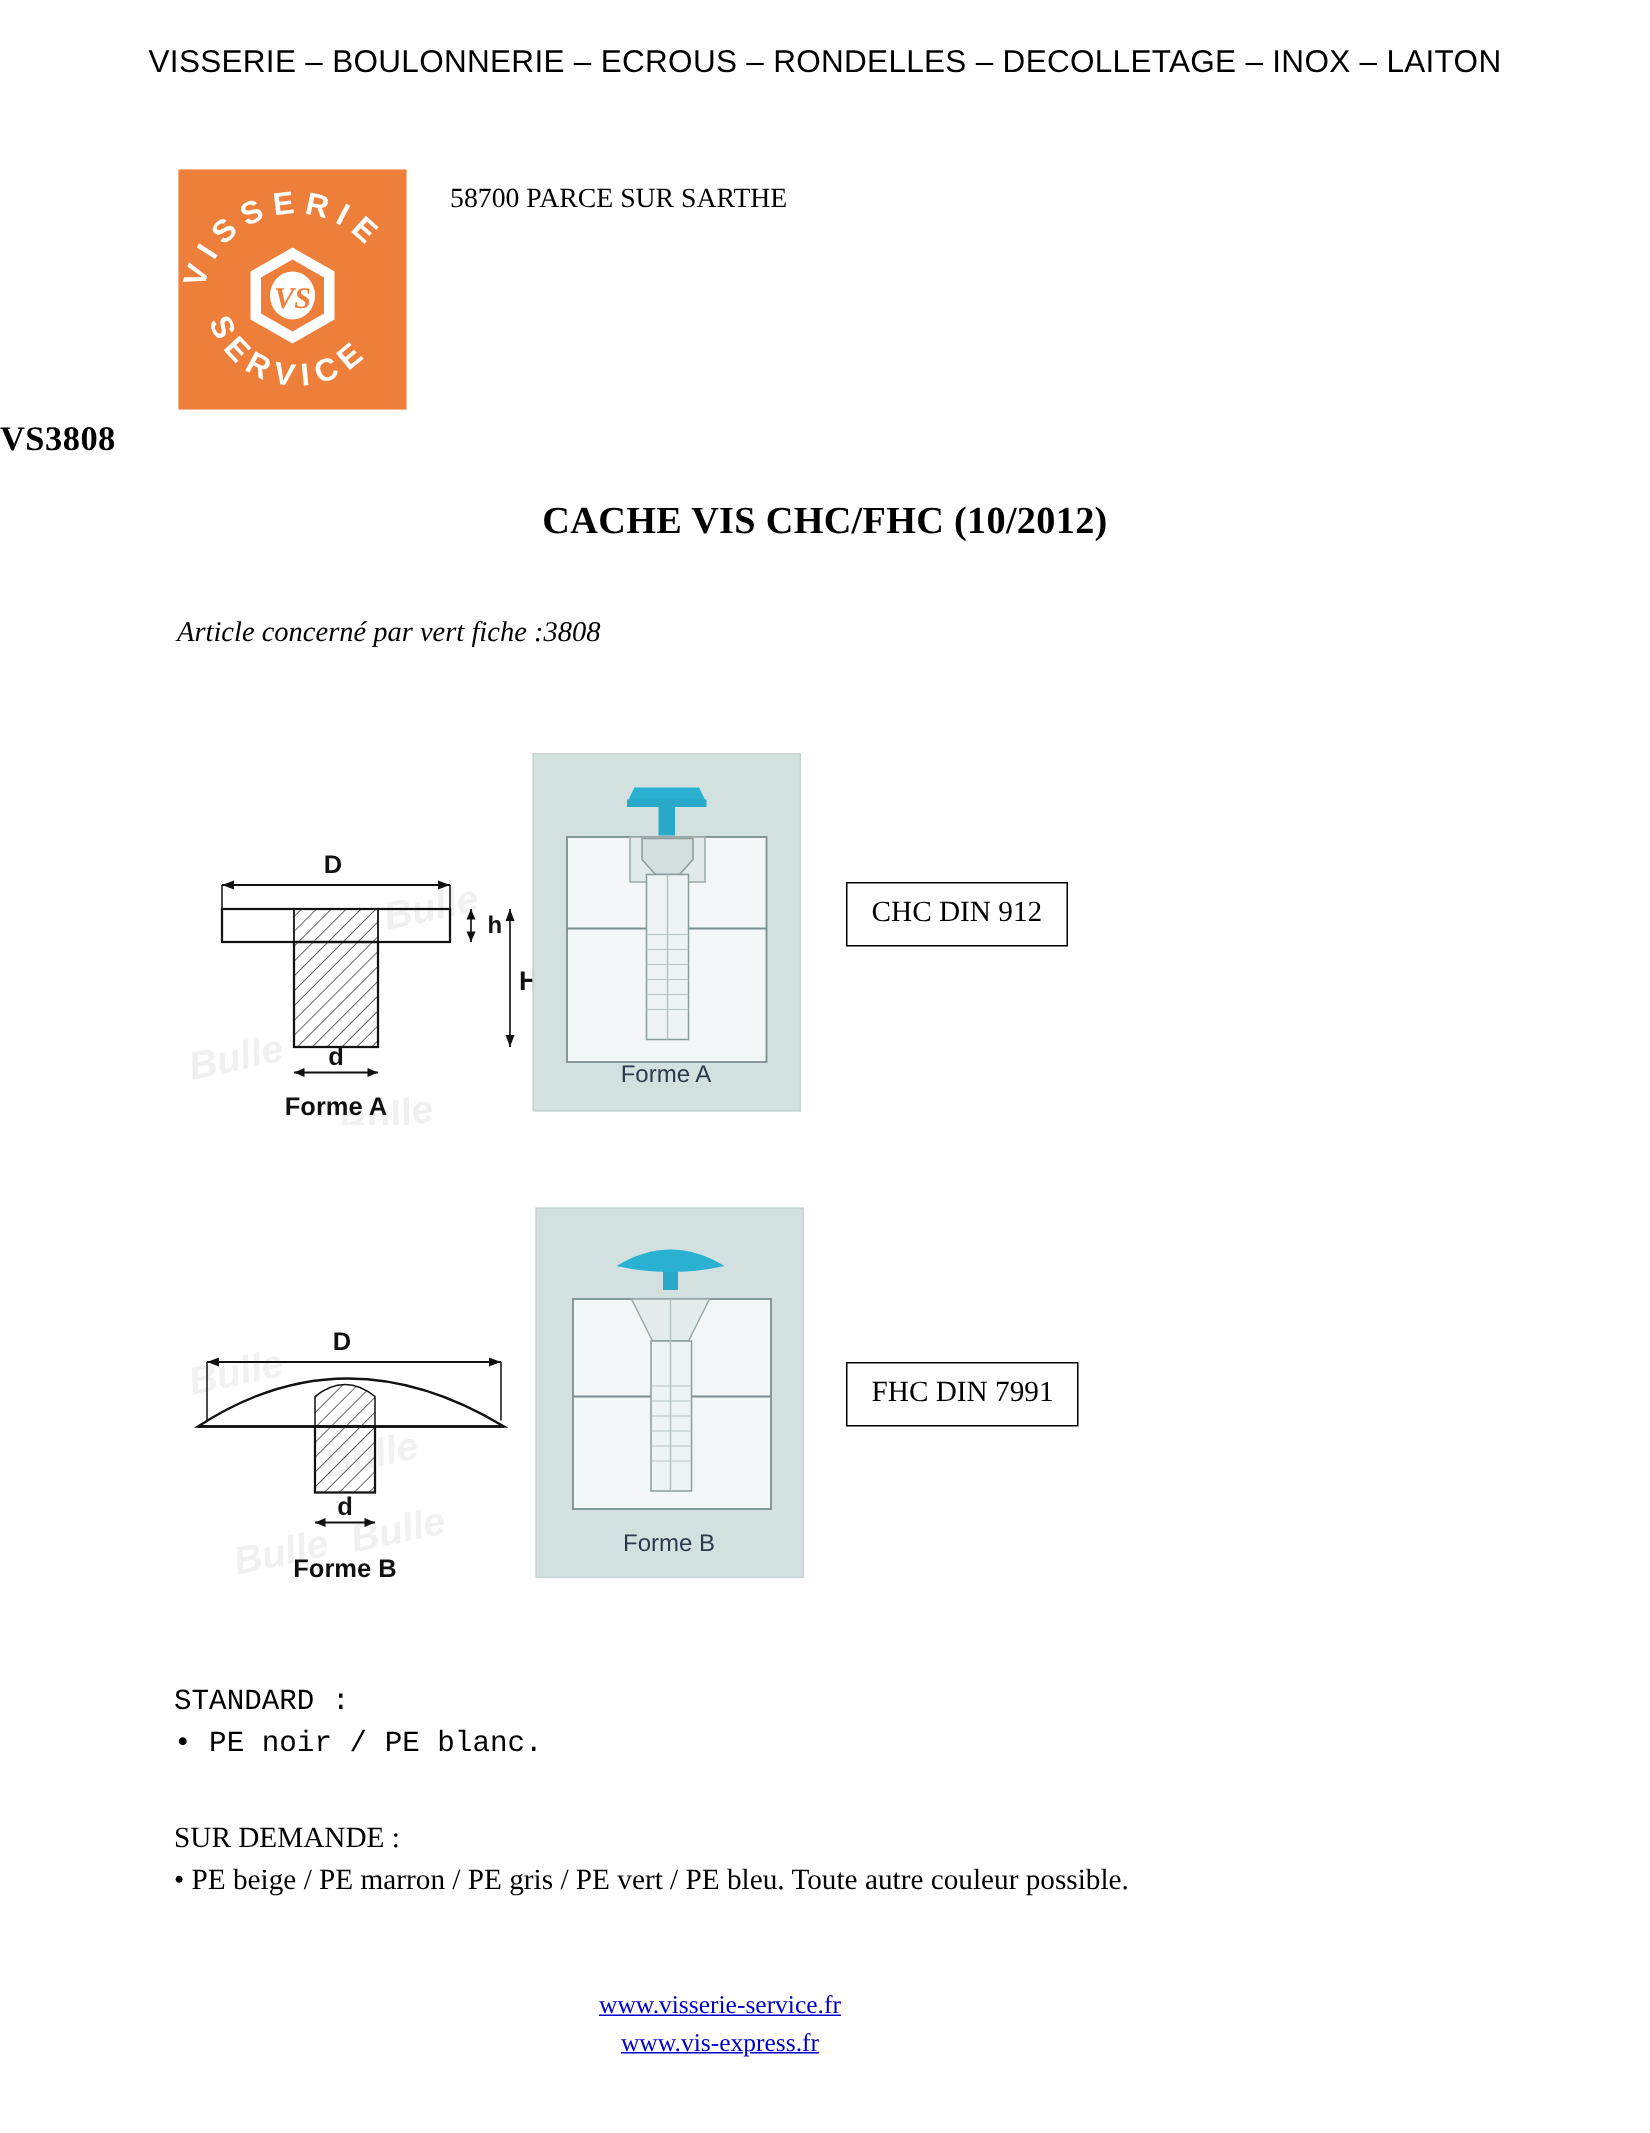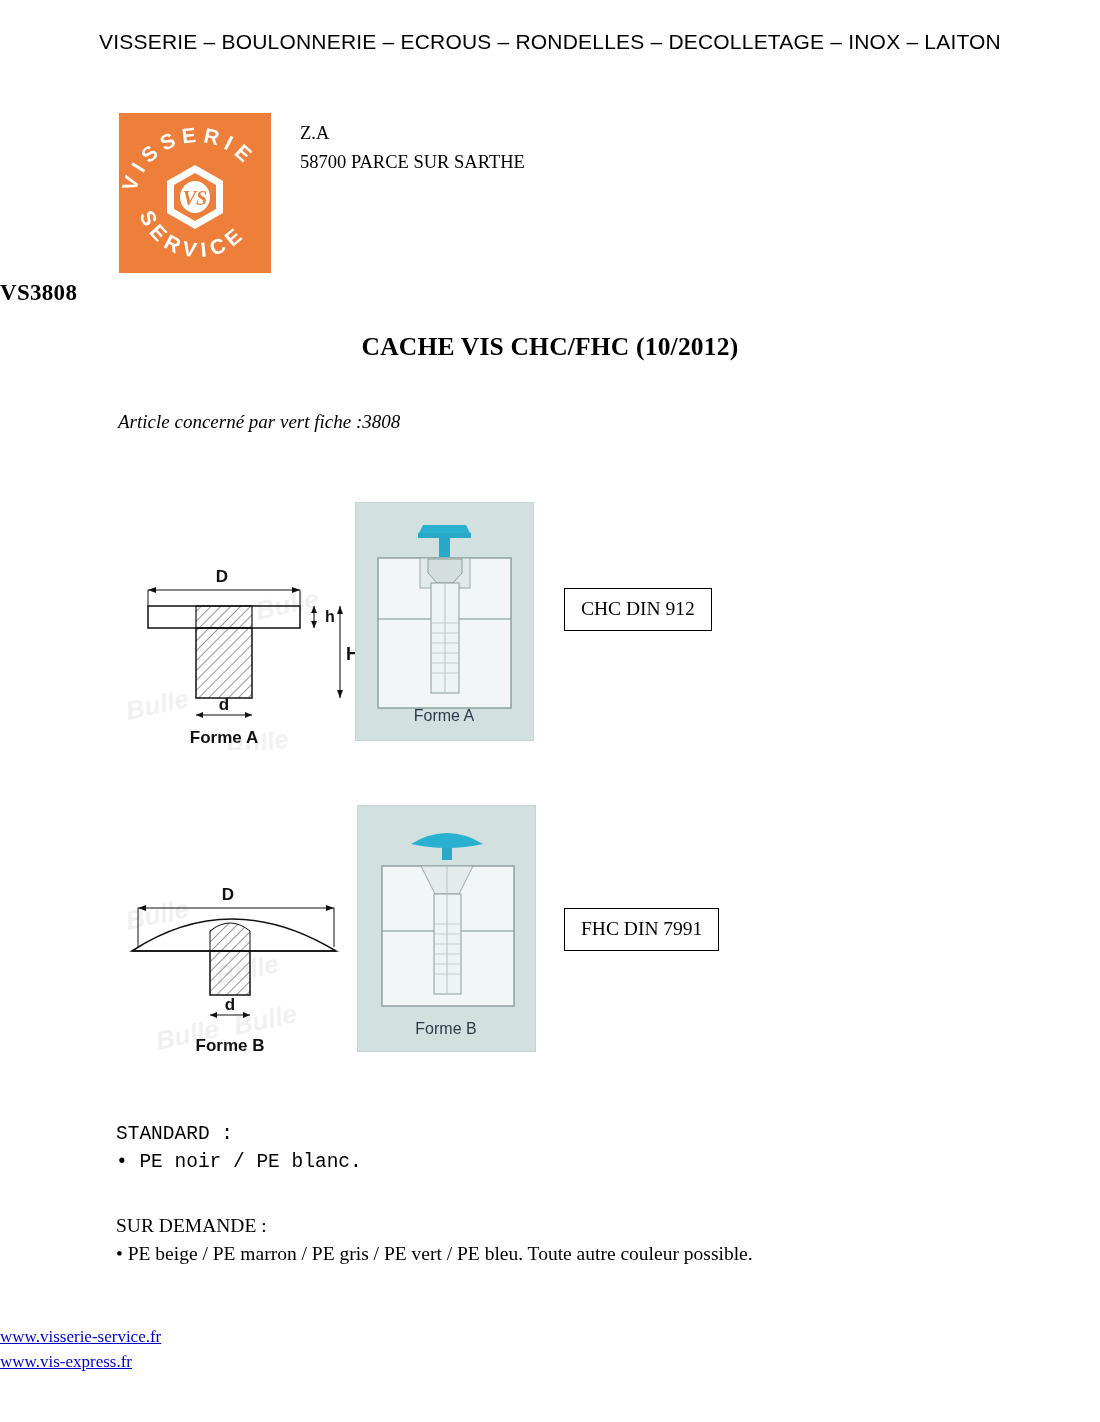--- a/index.html
+++ b/index.html
@@ -128,21 +128,21 @@
     font-size: 19.5px;
     line-height: 1.45;
   }
 
   
   .footer {
     position: absolute;
     left: 0;
     top: 1325px;
     width: 960px;
-    text-align: left;
+    text-align: center;
     font-size: 17px;
     line-height: 1.45;
   }
   .footer a {
     color: #0000cc;
     text-decoration: underline;
   }
 </style>
 </head>
 <body>
@@ -166,21 +166,20 @@
         <textPath href="#arcBot" startOffset="6%">S E R V I C E</textPath>
       </text>
 
       <polygon points="76,52 104,68 104,100 76,116 48,100 48,68" fill="#ffffff"></polygon>
       <polygon points="76,60 97,72 97,96 76,108 55,96 55,72" fill="#ee7f3b"></polygon>
       <ellipse cx="76" cy="84" rx="15" ry="16" fill="#ffffff"></ellipse>
       <text x="76" y="92" text-anchor="middle" font-family="Liberation Serif, serif" font-size="20" font-style="italic" font-weight="bold" fill="#ee7f3b">VS</text>
     </svg>
   </div>
   <div class="address">
-    <div>Z.A</div>
     <div>58700 PARCE SUR SARTHE</div>
   </div>
 </div>
 
 <div class="doc-code">VS3808</div>
 <div class="doc-title">CACHE VIS CHC/FHC (10/2012)</div>
 <div class="article-line">Article concerné par vert fiche :3808</div>
 
 <div class="figure-row row-a">
 

